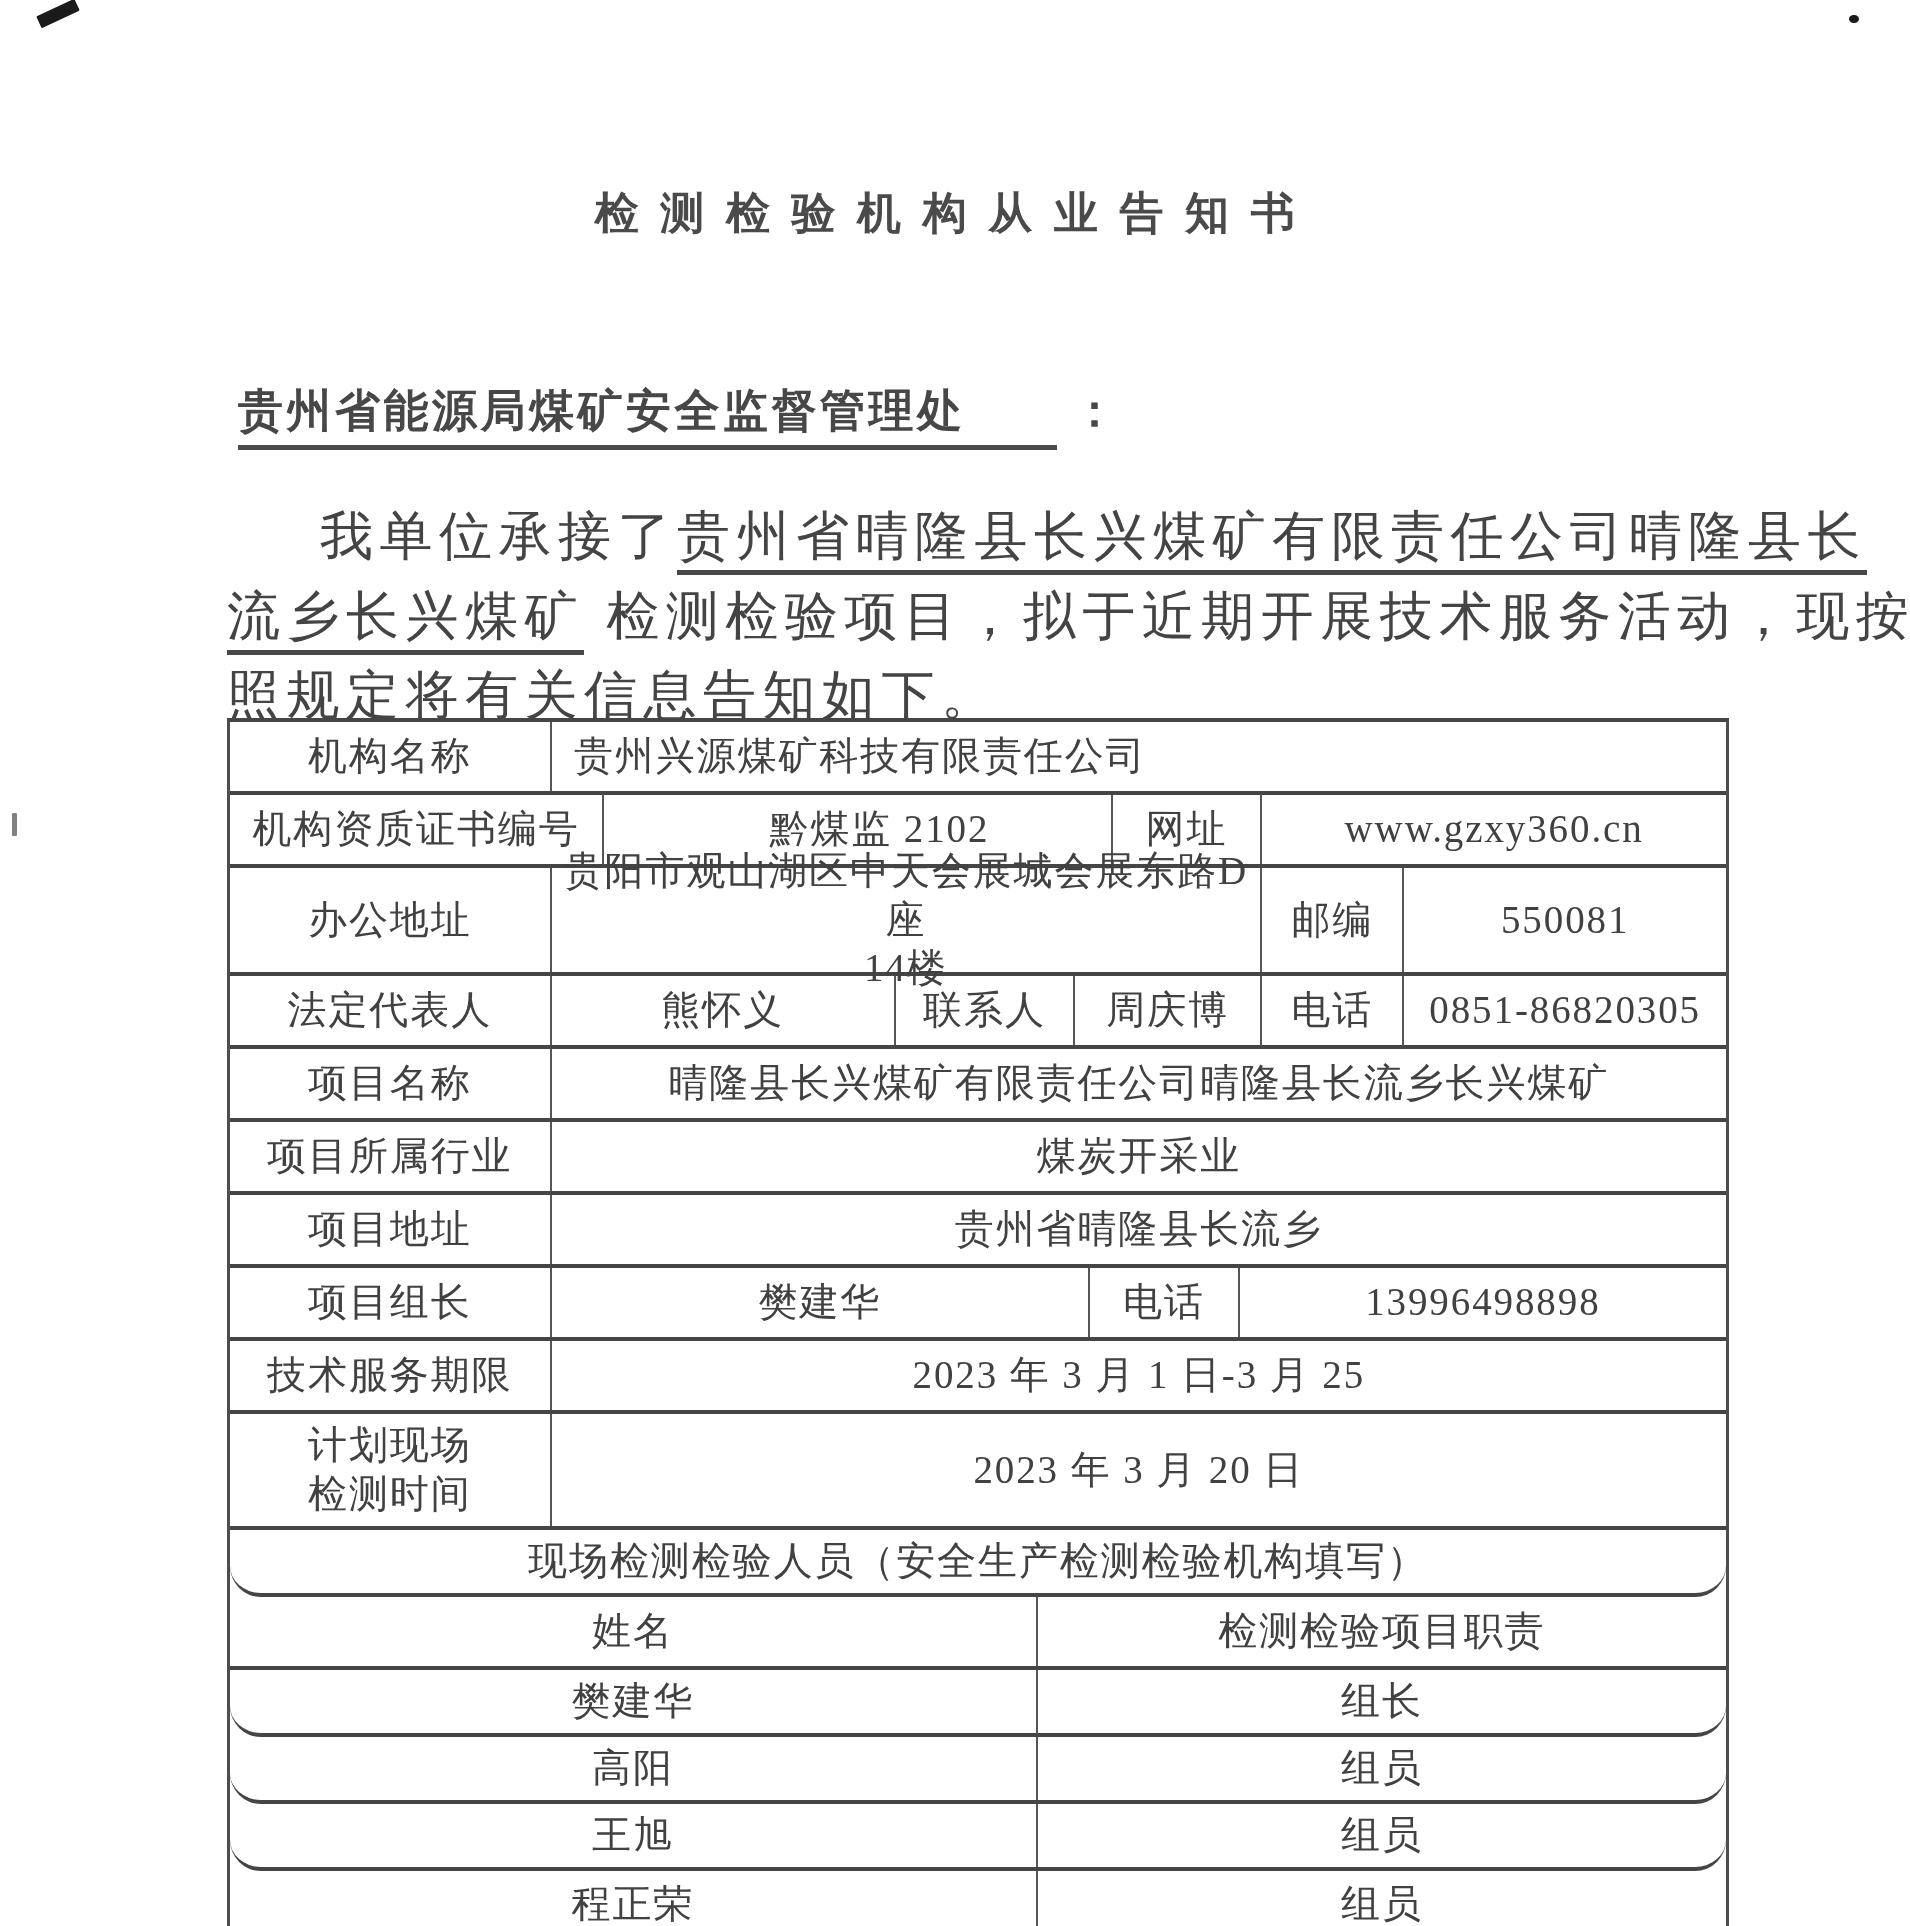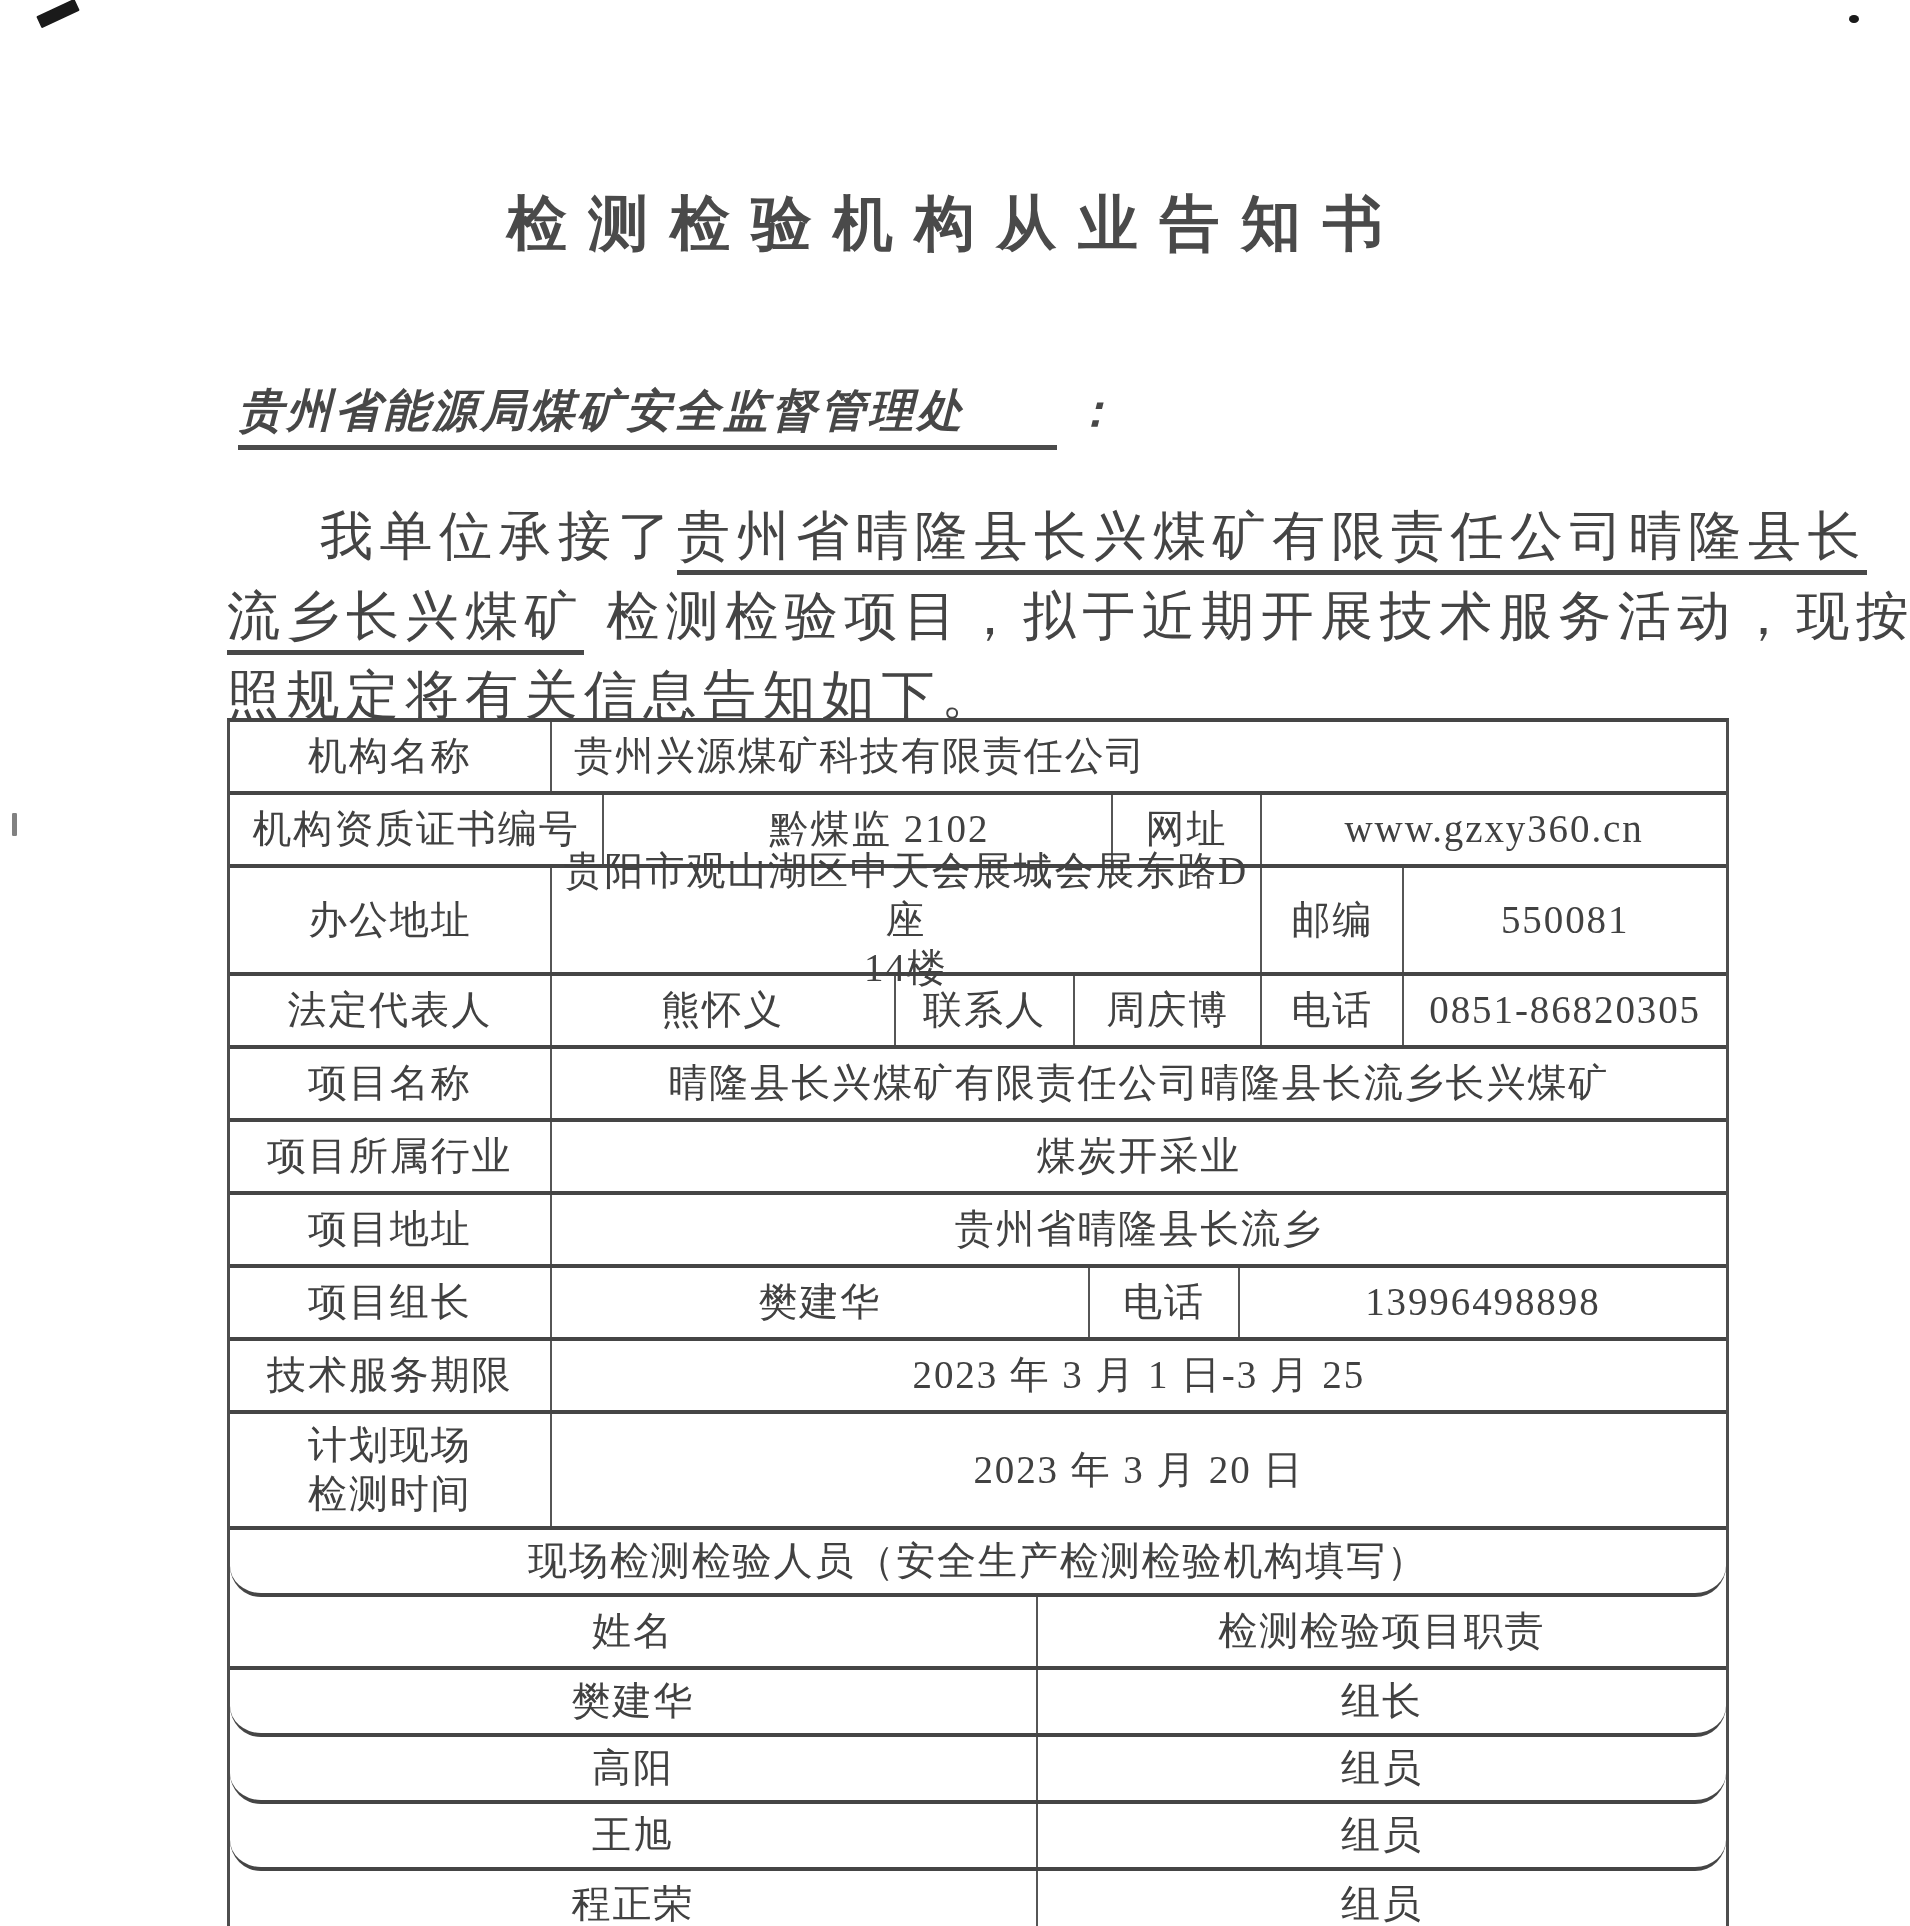--- a/index.html
+++ b/index.html
@@ -16,30 +16,29 @@
   
   .artifact{position:absolute;background:#1a1a1a;border-radius:1.2px;}
   .art1{left:37px;top:7px;width:42px;height:13px;transform:rotate(-25deg);}
   .art2{left:1849px;top:14.6px;width:10px;height:8.5px;border-radius:50%;}
   .art3{left:11.6px;top:813px;width:5.4px;height:23px;opacity:.55;}
 
   
   .doc-title{
     position:absolute;top:184px;left:0;width:100%;
     text-align:center;
-    font-size:60px;font-weight:700;letter-spacing:21.6px;
+    font-size:44px;font-weight:700;letter-spacing:21.6px;
     color:#4a4a4a;
   }
 
   
   .salutation{
     position:absolute;top:381px;left:238px;
     font-size:45px;font-weight:700;letter-spacing:3.5px;color:#474747;
     white-space:nowrap;
-    font-style:italic;
   }
   .sal-underline{
     border-bottom:5.4px solid #4b4b4b;
     padding-bottom:3.9px;padding-right:91px;
     display:inline-block;
   }
   .sal-colon{margin-left:15.4px;}
 
   
   .p-line{

